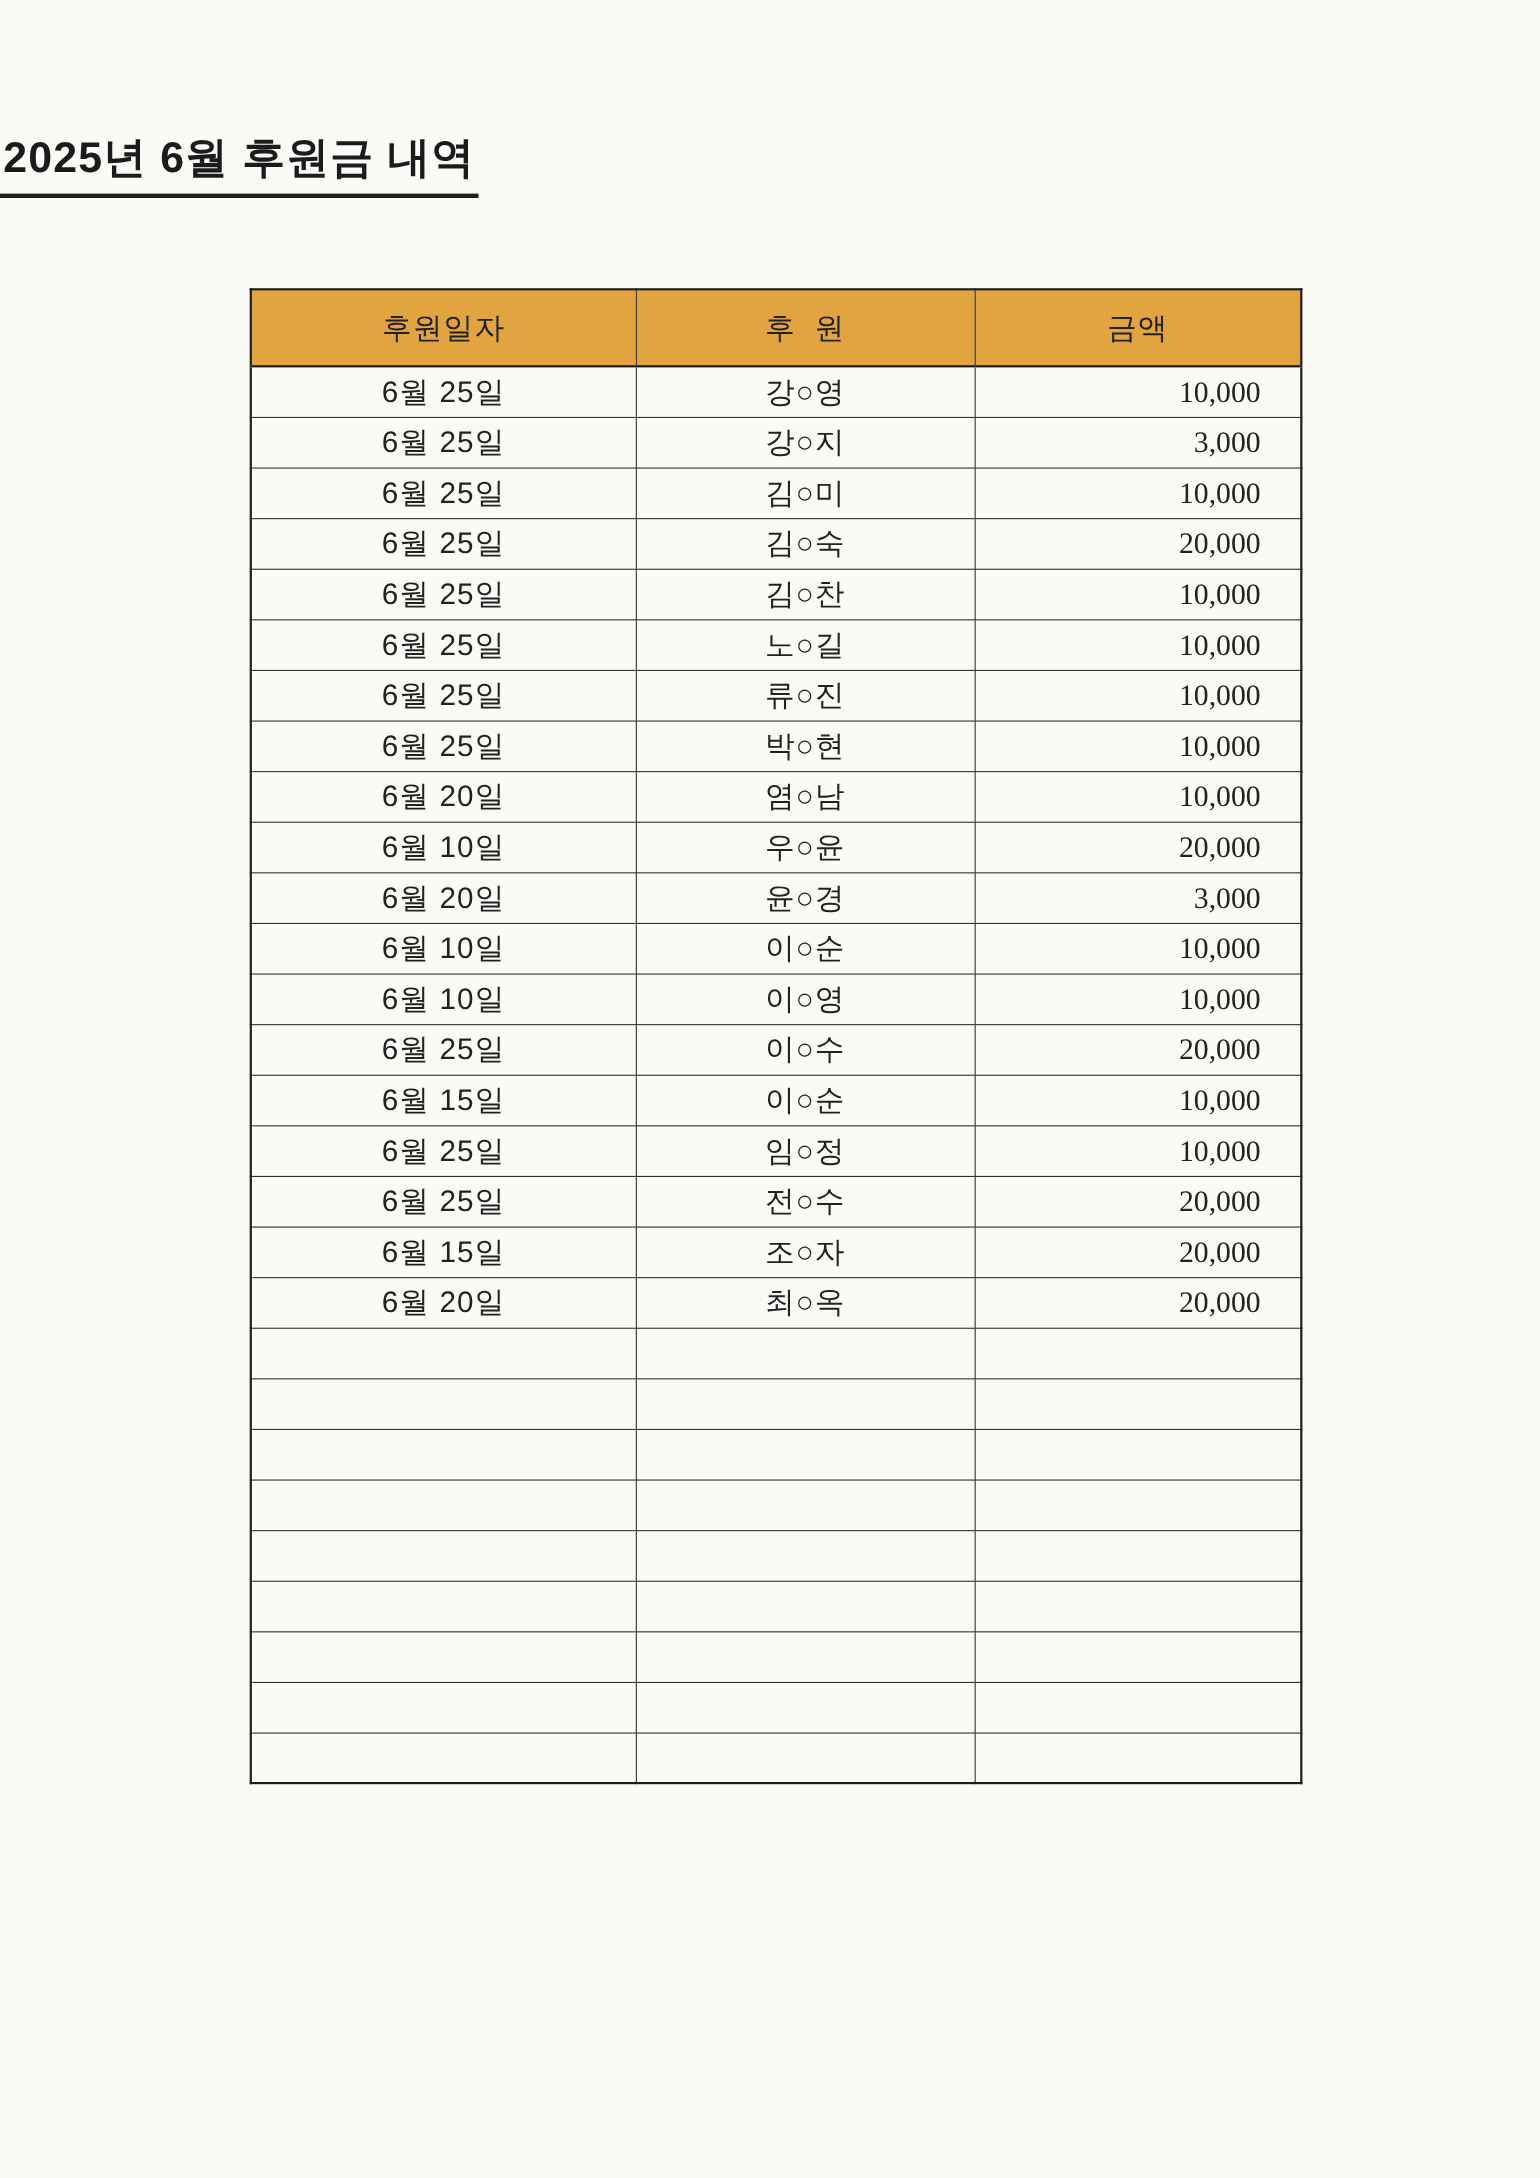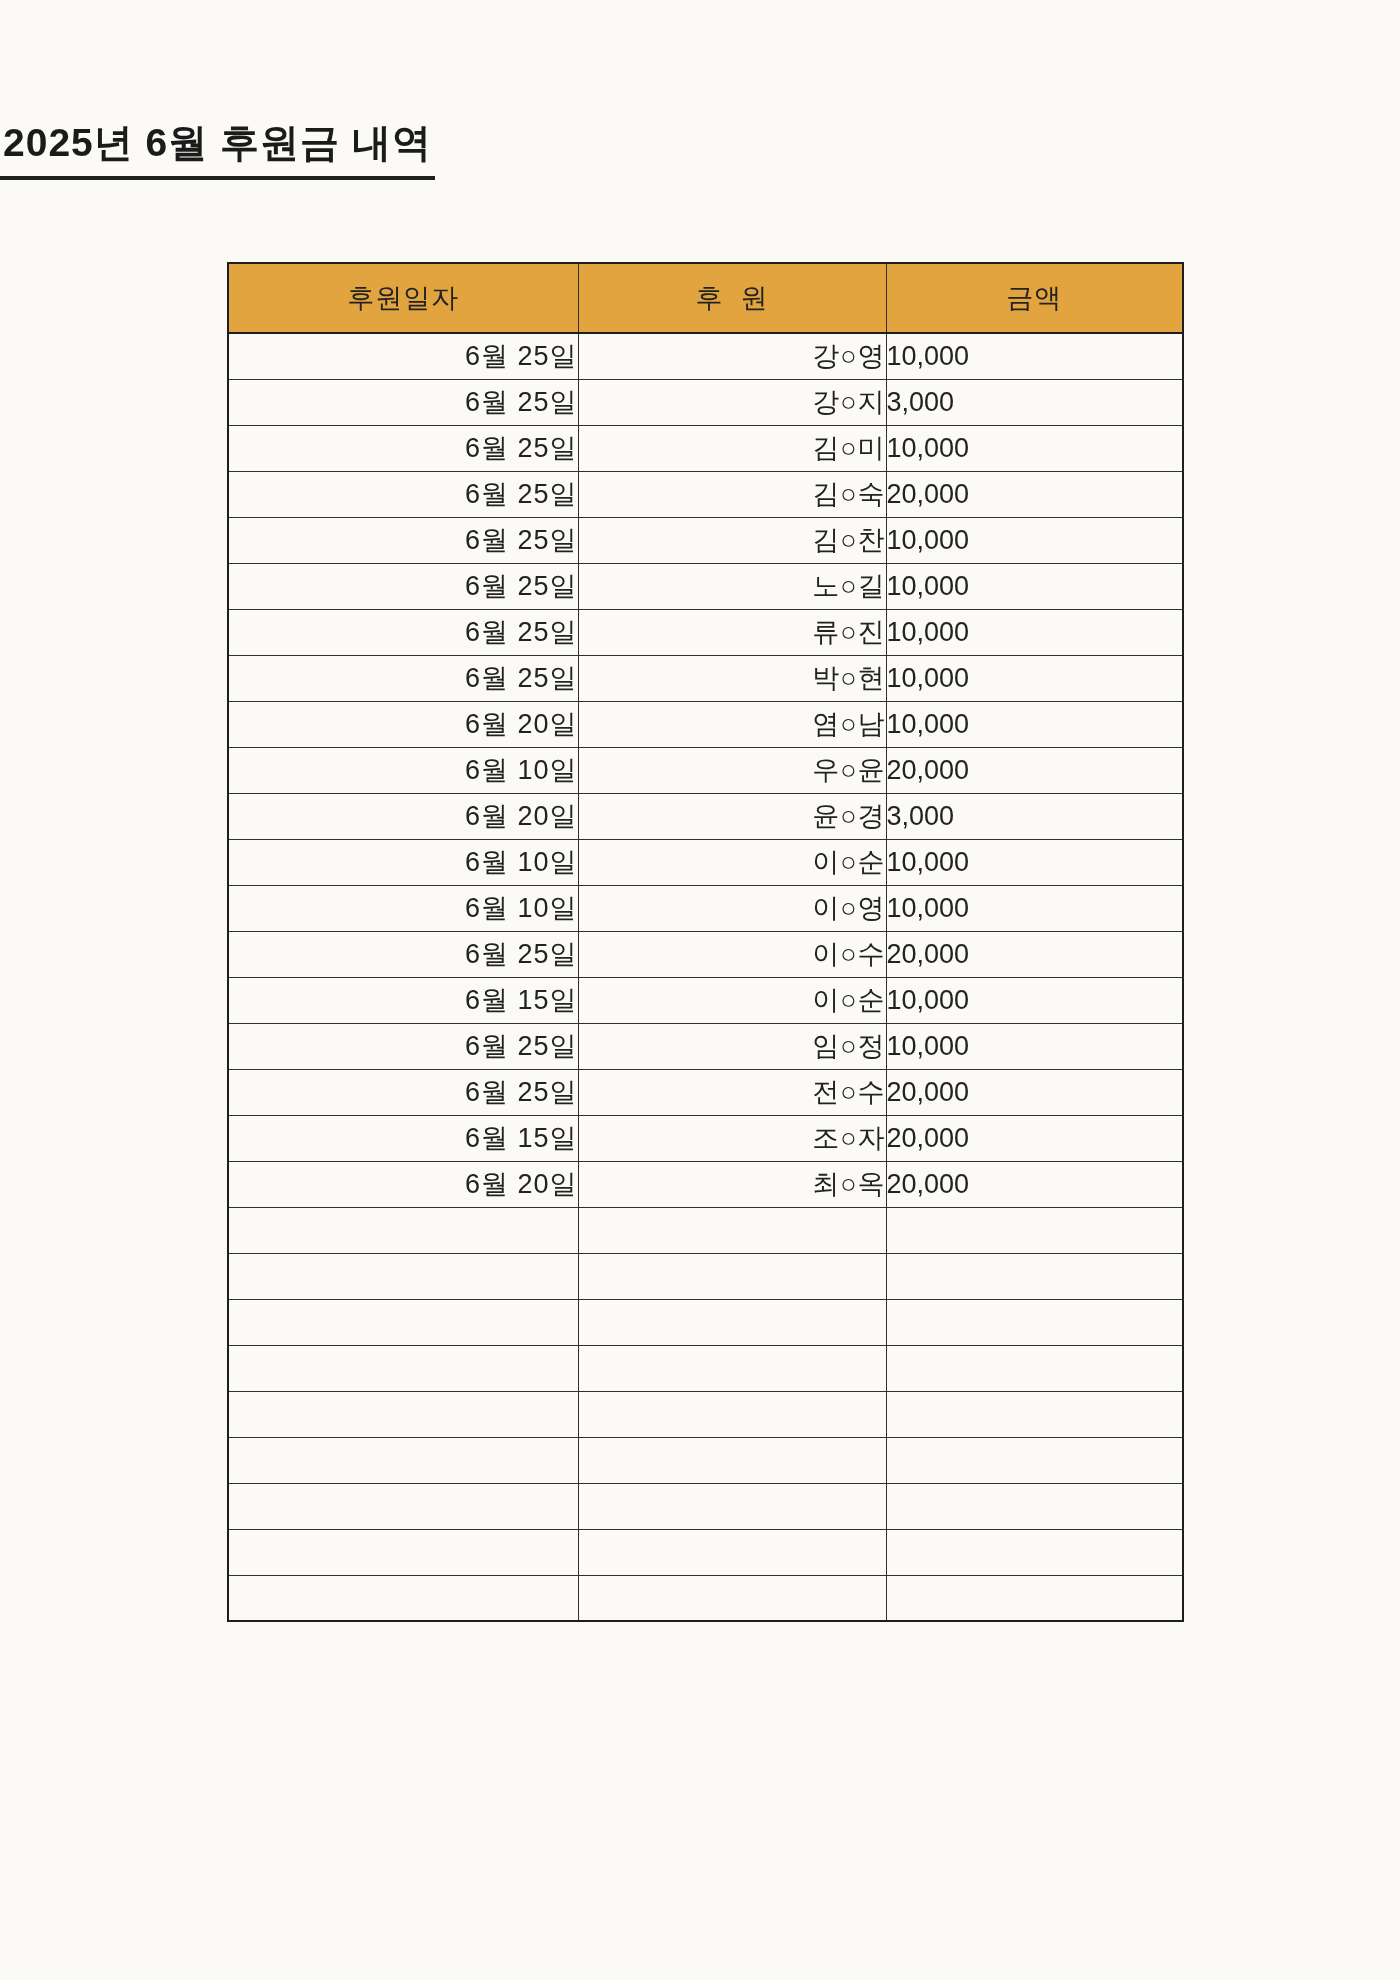--- a/index.html
+++ b/index.html
@@ -52,22 +52,22 @@
   th {
     height: 70px;
     background: #E2A43E;
     font-weight: normal;
     text-align: center;
     white-space: pre;
     letter-spacing: 1px;
     border-bottom: 2px solid #1e1e1e;
   }
   td { height: 46px; }
-  td.date-cell, td.donor-cell { text-align: right; letter-spacing: 1px; }
-  td.amount-cell { padding-right: 12px; }
+  td.date-cell, td.donor-cell { text-align: center; letter-spacing: 1px; }
+  td.amount-cell { text-align: right; padding-right: 36px; font-family: Liberation Serif, serif; }
 </style>
 </head>
 <body>
 
 <div class="page">
 
   <div class="title-wrap">
     <span class="doc-title">2025년 6월 후원금 내역</span>
   </div>
 

